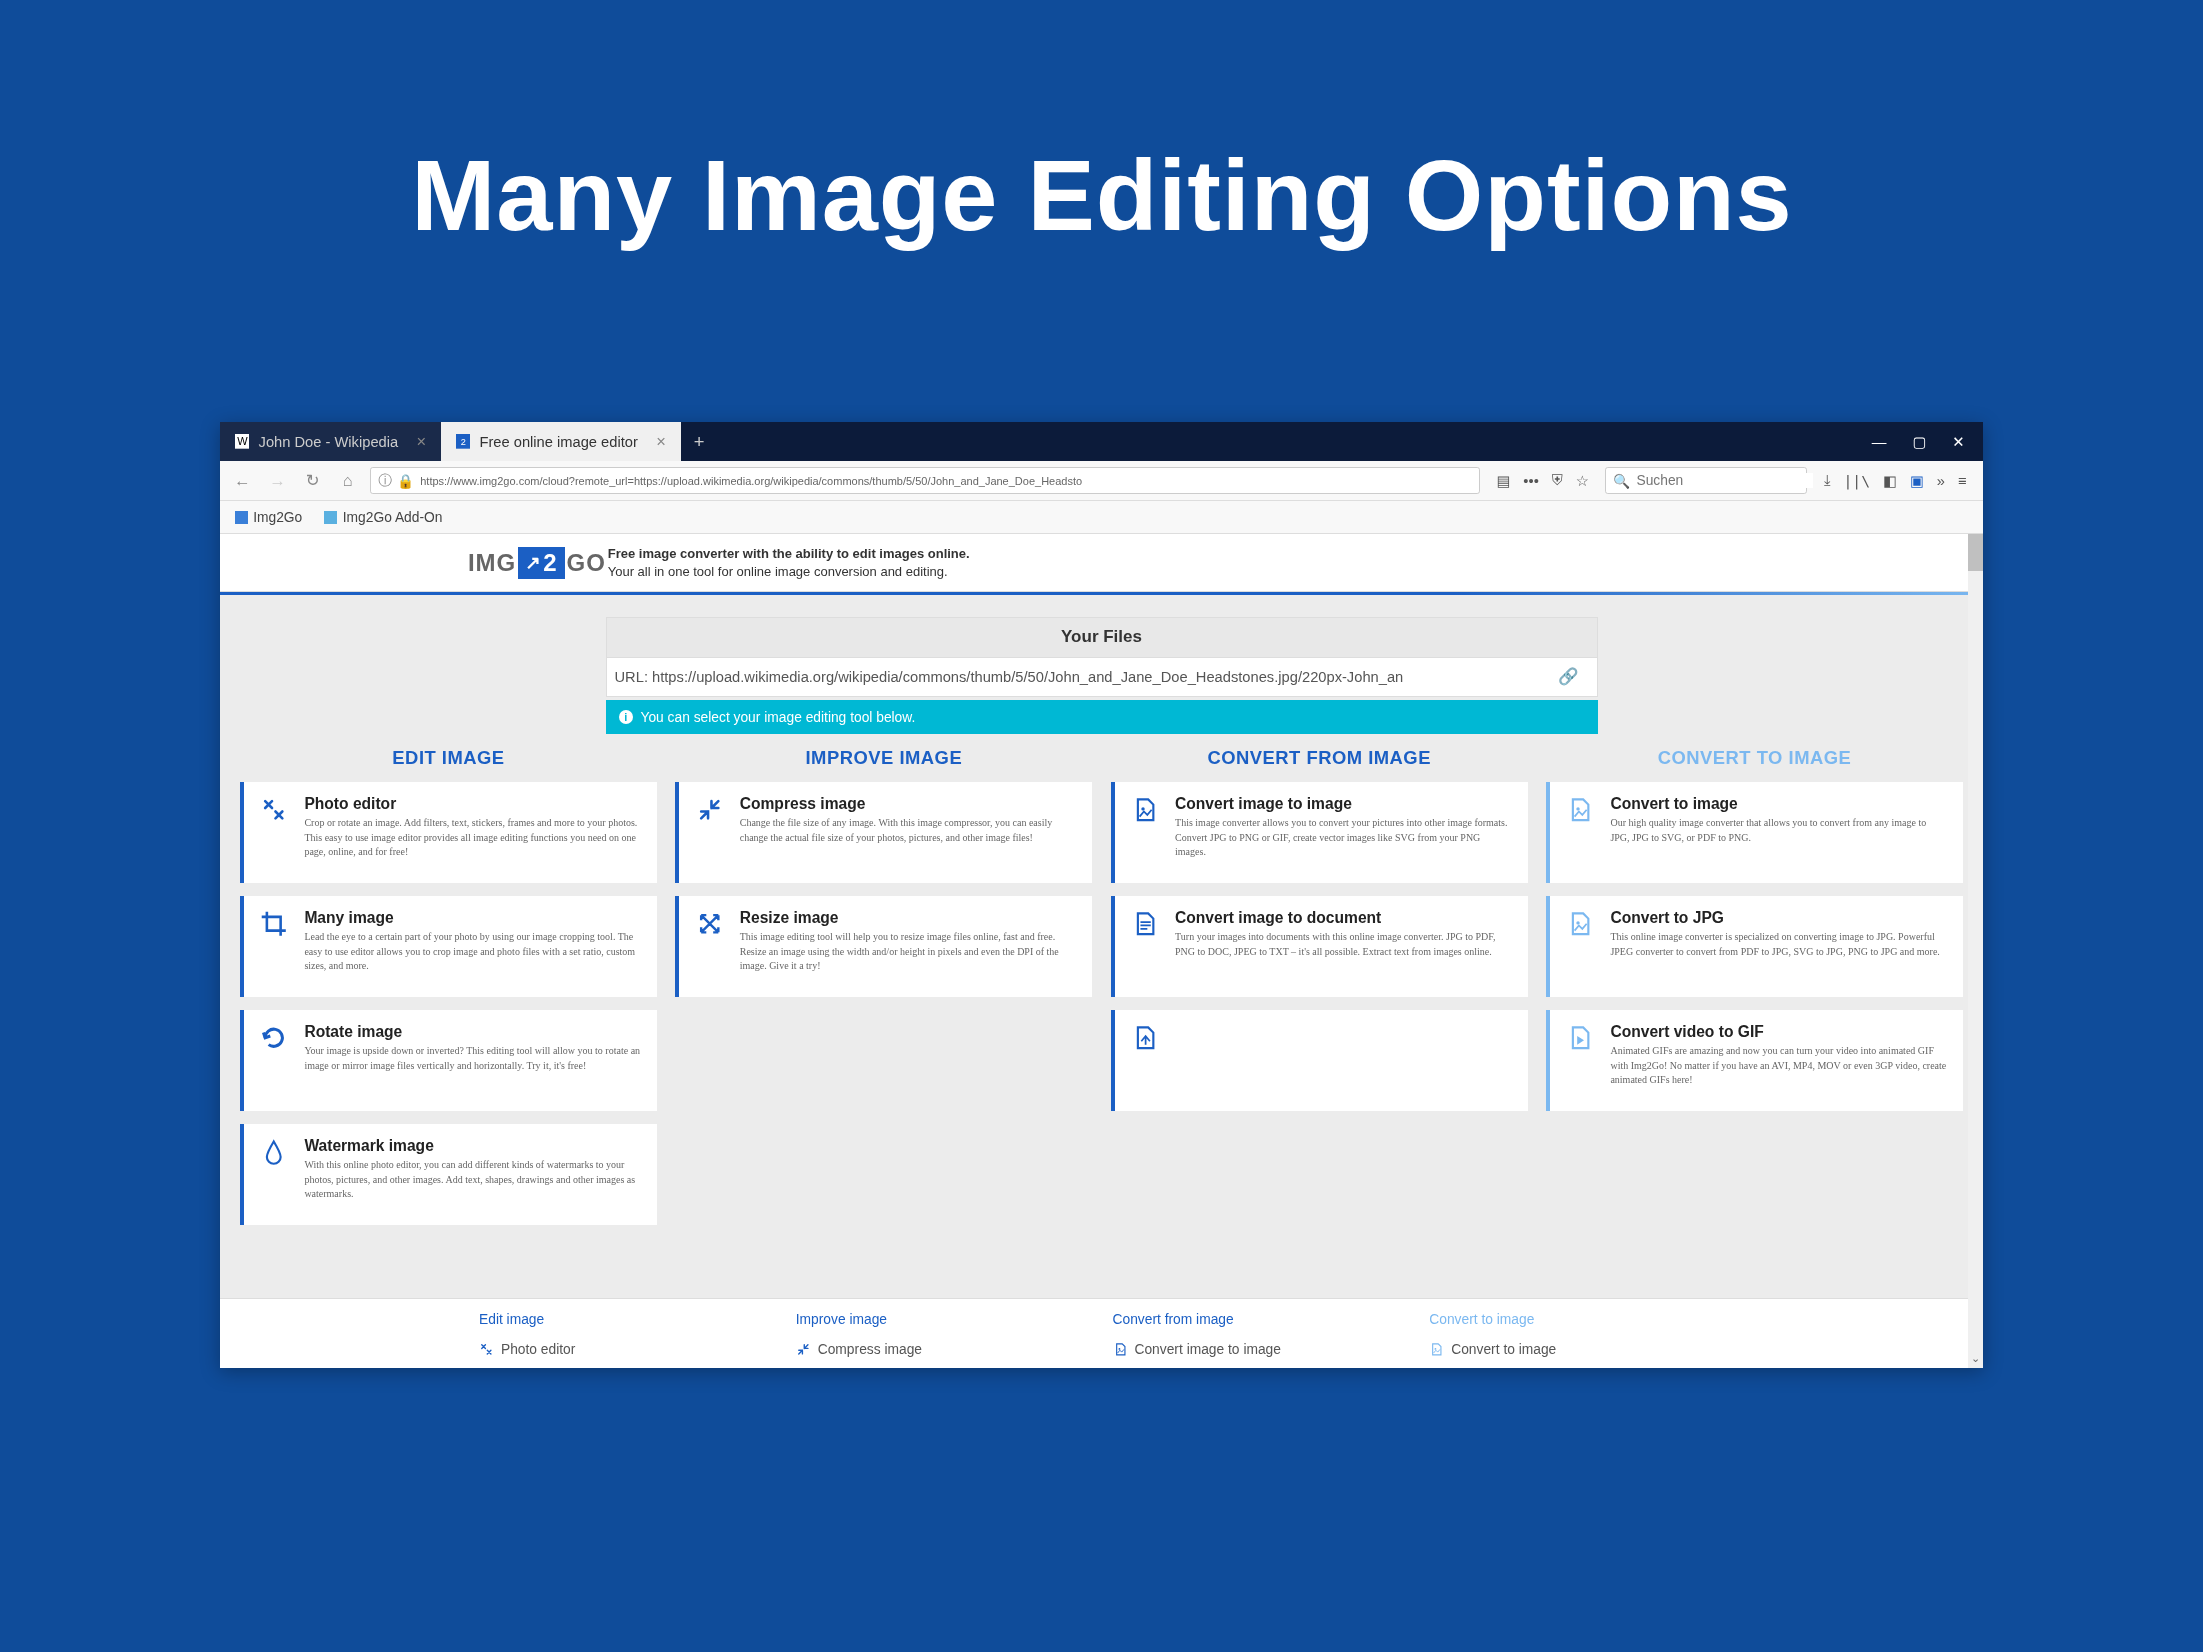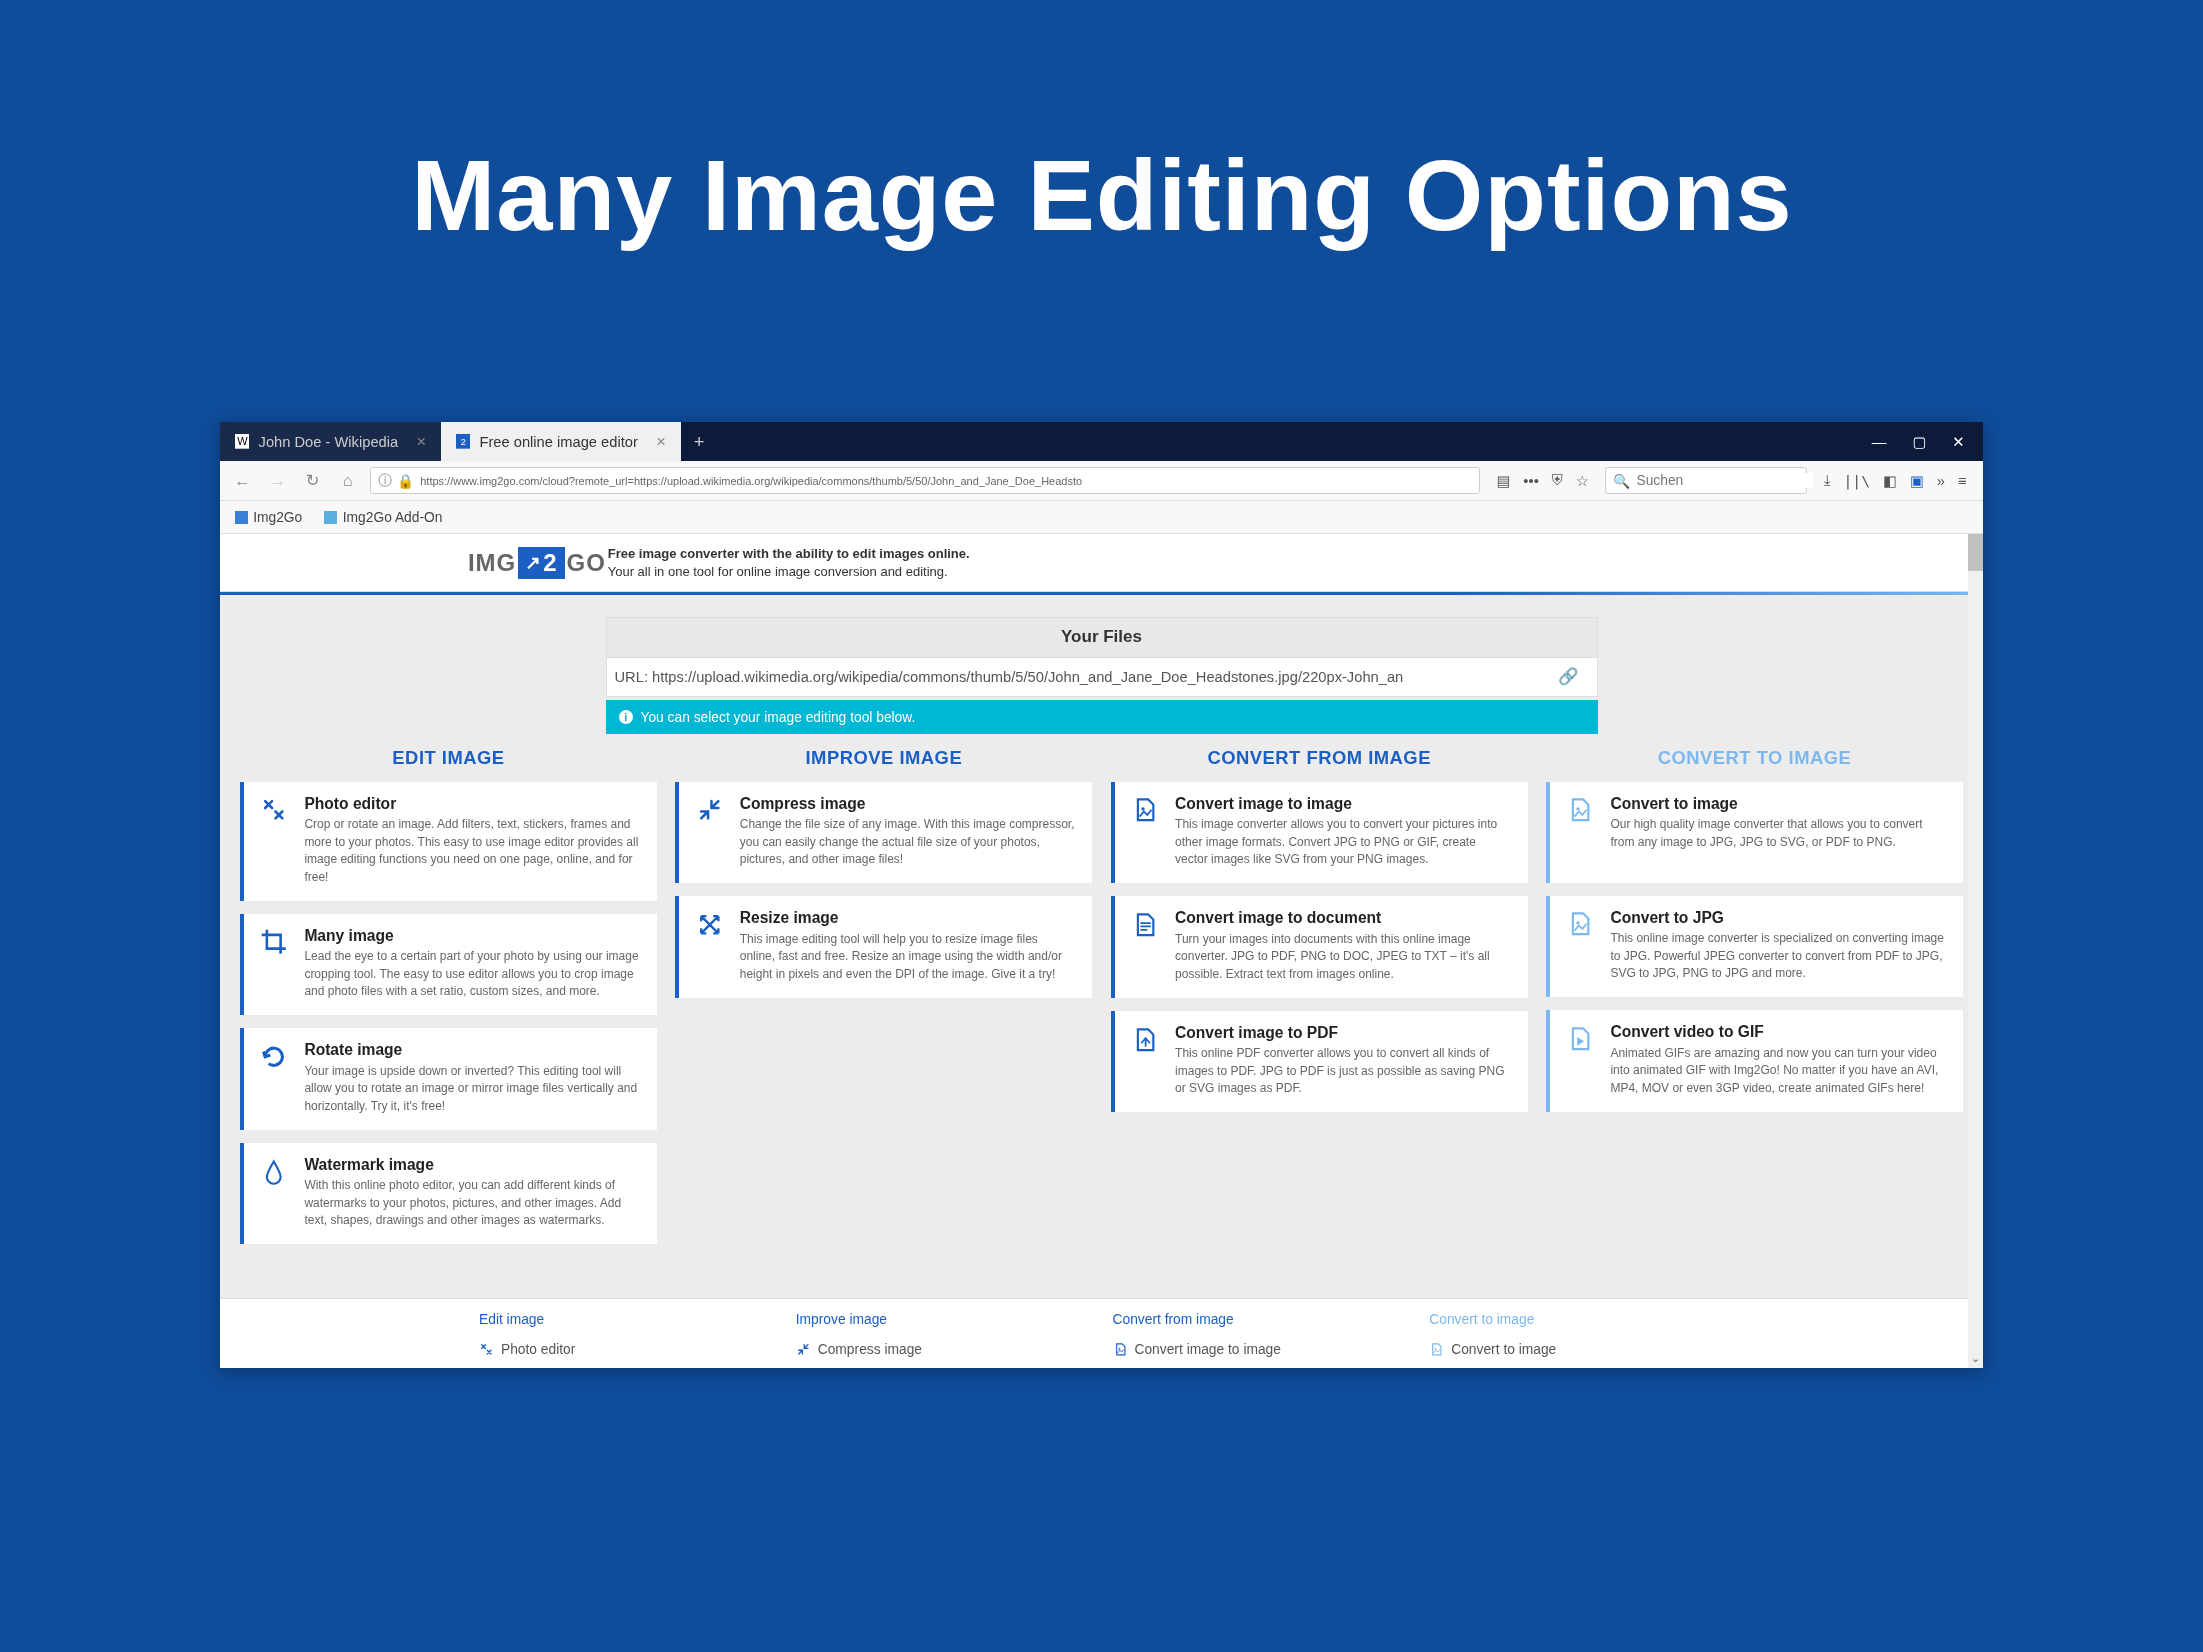--- a/index.html
+++ b/index.html
@@ -58,21 +58,21 @@
 .cols { display: flex; gap: 18.4px; padding: 0 20px; }
 .col { flex: 1; }
 .col-title { text-align: center; font-weight: bold; color: #1b5fc4; font-size: 18.4px; margin-bottom: 13px; letter-spacing: 0.5px; }
 .col-title.light { color: #7bb8f0; }
 .card { background: #fff; border-left: 4.6px solid #1b5fc4; padding: 13px 16.5px 14.7px 14.7px; margin-bottom: 13px; display: flex; gap: 14.7px; min-height: 101px; }
 .card.light { border-left-color: #7bb8f0; }
 .card-icon { color: #1b5fc4; font-size: 29px; flex-shrink: 0; width: 31px; display: flex; justify-content: center; padding-top: 1.8px; }
 .card.light .card-icon { color: #7bb8f0; }
 .card-body { flex: 1; }
 .card-title { font-weight: bold; color: #222; font-size: 15.6px; margin-bottom: 3.7px; }
-.card-desc { font-size: 12px; color: #666; line-height: 1.45; }
+.card-desc { font-size: 10px; color: #666; line-height: 1.45; font-family: Liberation Serif, serif; }
 
 
 .footer { background: #fff; position: absolute; bottom: 0; left: 0; right: 0; border-top: 0.9px solid #ddd; padding: 13px 0 7.3px; }
 .footer-inner { display: flex; width: 1267px; margin: 0 auto; }
 .footer-col { flex: 1; padding: 0 11px; }
 .footer-col .ftitle { color: #1b5fc4; font-size: 13.8px; padding-bottom: 11px; }
 .footer-col.light .ftitle { color: #7bb8f0; }
 .footer-col .fitem { color: #555; font-size: 13.8px; display: flex; align-items: center; gap: 7.3px; padding: 3.7px 0; }
 .footer-col .ficon { color: #1b5fc4; font-size: 14.7px; width: 14.7px; }
 .footer-col.light .ficon { color: #7bb8f0; }
@@ -292,24 +292,20 @@
         <div class="card-desc">Turn your images into documents with this online image converter. JPG to PDF, PNG to DOC, JPEG to TXT – it's all possible. Extract text from images online.</div>
       </div>
           </div>
           <div class="card">
             <div class="card-icon">
               <svg viewBox="0 0 32 32" width="27.5" height="27.5">
                 <path d="M8 4 H20 L26 10 V28 H8 Z" stroke="#1b5fc4" stroke-width="2.5" fill="none"></path>
                 <path d="M12 20 L17 14 L22 20 M17 14 V24" stroke="#1b5fc4" stroke-width="2" fill="none"></path>
               </svg>
             </div>
-      <div class="card-body">
-        <div class="card-title">Convert image to PDF</div>
-        <div class="card-desc">This online PDF converter allows you to convert all kinds of images to PDF. JPG to PDF is just as possible as saving PNG or SVG images as PDF.</div>
-      </div>
           </div>
         </div>
         <div class="col">
           <div class="col-title light">CONVERT TO IMAGE</div>
           <div class="card light">
             <div class="card-icon">
               <svg viewBox="0 0 32 32" width="27.5" height="27.5">
                 <path d="M8 4 H20 L26 10 V28 H8 Z" stroke="#7bb8f0" stroke-width="2.5" fill="none"></path>
                 <circle cx="14" cy="15" r="2" fill="#7bb8f0"></circle>
                 <path d="M10 24 L15 18 L19 22 L24 16" stroke="#7bb8f0" stroke-width="2" fill="none"></path>

